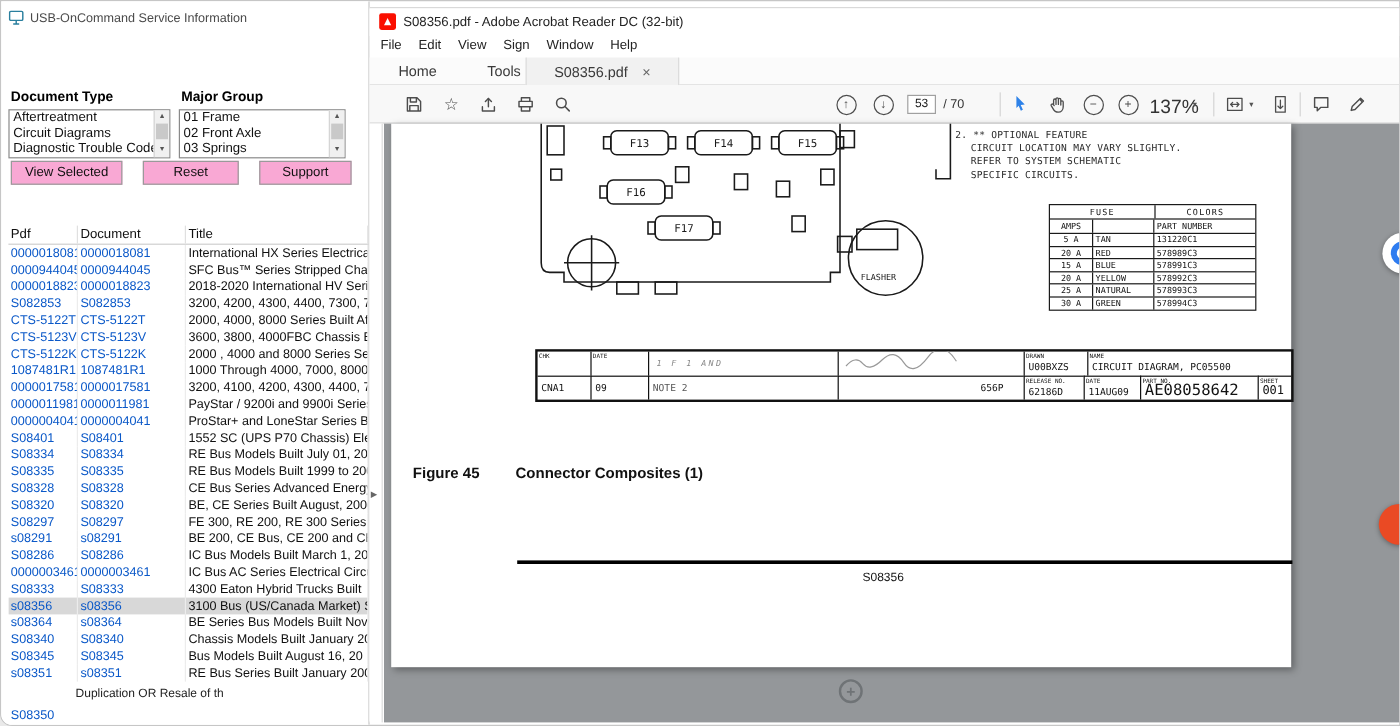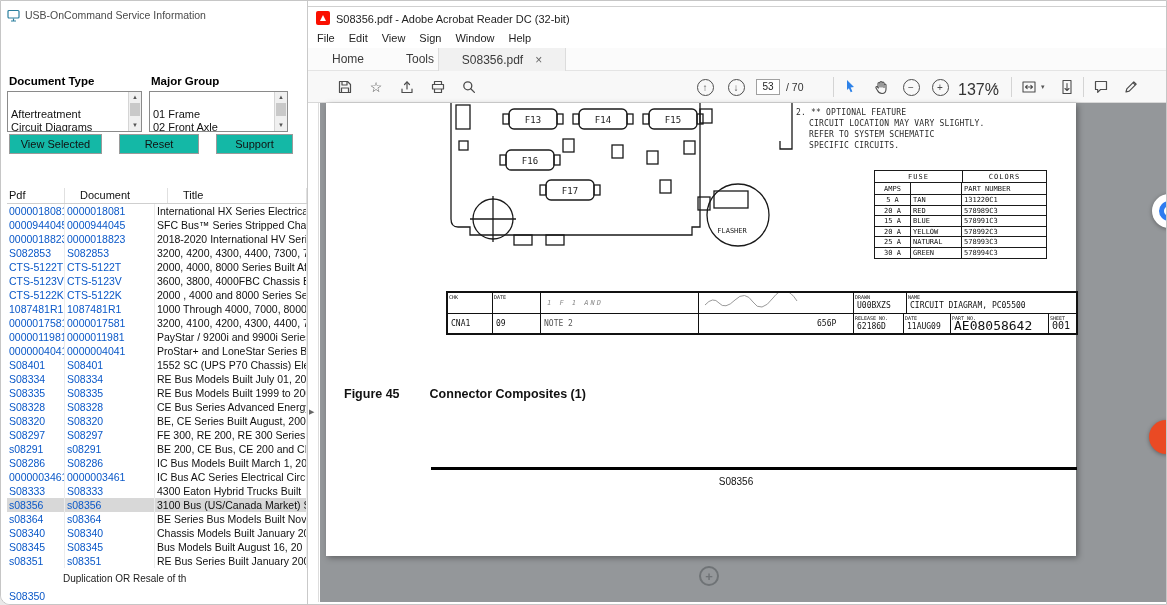--- a/index.html
+++ b/index.html
@@ -10,31 +10,31 @@
   
   #left-app { position:absolute; left:0; top:0; width:307px; height:605px; background:#fff;
               border-right:1px solid #c9c9c9; }
   .app-titlebar { position:absolute; left:0; top:0; width:100%; height:26px; }
   .app-icon { position:absolute; left:6px; top:7px; width:13px; height:13px; }
   .app-title { position:absolute; left:24px; top:8px; font-size:10.5px; color:#4a4a4a; white-space:nowrap; }
   .lb-label { position:absolute; top:74px; font-size:11.5px; font-weight:bold; color:#000; }
   #doc-type-label { left:8px; } #major-group-label { left:150px; }
   .listbox { position:absolute; top:90px; height:41px; border:1px solid #8a8a8a; background:#fff; }
   #doc-type-listbox { left:6px; width:135px; } #major-group-listbox { left:148px; width:139px; }
-  .lb-items { position:absolute; left:0; top:0; right:13px; bottom:0; overflow:hidden; font-size:11px; color:#111;margin-top:16px; }
+  .lb-items { position:absolute; left:0; top:0; right:13px; bottom:0; overflow:hidden; font-size:11px; color:#111; }
   .lb-item { padding:0 3px; line-height:12.8px; white-space:nowrap; overflow:hidden; }
   .vscroll { position:absolute; right:0; top:0; width:13px; height:100%; background:#f0f0f0; border-left:1px solid #d5d5d5; }
   .vscroll .arr { position:absolute; left:0; width:100%; text-align:center; font-size:6px; color:#555; line-height:11px; }
   .arr.up { top:0; } .arr.dn { bottom:0; }
   .vscroll .thumb { position:absolute; left:1px; right:1px; top:11px; height:13px; background:#c9c9c9; }
-  .app-btn { position:absolute; top:133px; height:20px; border:1px solid #9a9a9a; background:#14b8a6;
+  .app-btn { position:absolute; top:133px; height:20px; border:1px solid #9a9a9a; background:#f9a8d4;
              font-size:11px; color:#111; text-align:center; line-height:18px; }
   #btn-view { left:8px; width:93px; } #btn-reset { left:118px; width:80px; } #btn-support { left:215px; width:77px; }
   .tbl-head { position:absolute; left:6px; top:187px; width:300px; height:16px; display:flex;
-              font-size:11px; color:#111; border-bottom:1px solid #cfcfcf;gap:13px; }
+              font-size:11px; color:#111; border-bottom:1px solid #cfcfcf; }
   .tbl-head span { display:block; border-right:1px solid #e0e0e0; padding-left:2px; line-height:15px; }
   .c1 { width:58px; } .c2 { width:90px; } .c3 { flex:1; }
   .tbl-body { position:absolute; left:6px; top:203px; width:300px; height:366px; overflow:hidden; }
   .trow { display:flex; height:14px; line-height:14px; font-size:10.5px; }
   .trow span { display:block; border-right:1px solid #ececec; padding-left:2px; white-space:nowrap; overflow:hidden; }
   .trow .c1, .trow .c2 { color:#0a58c8; }
   .trow .c3 { color:#101010; }
   .trow.selected { background:#d8d8d8; }
   .app-footer { position:absolute; left:62px; top:572px; font-size:10px; color:#222; white-space:nowrap; }
   .partial-row { position:absolute; left:8px; top:589px; font-size:10.5px; color:#0a58c8; }

